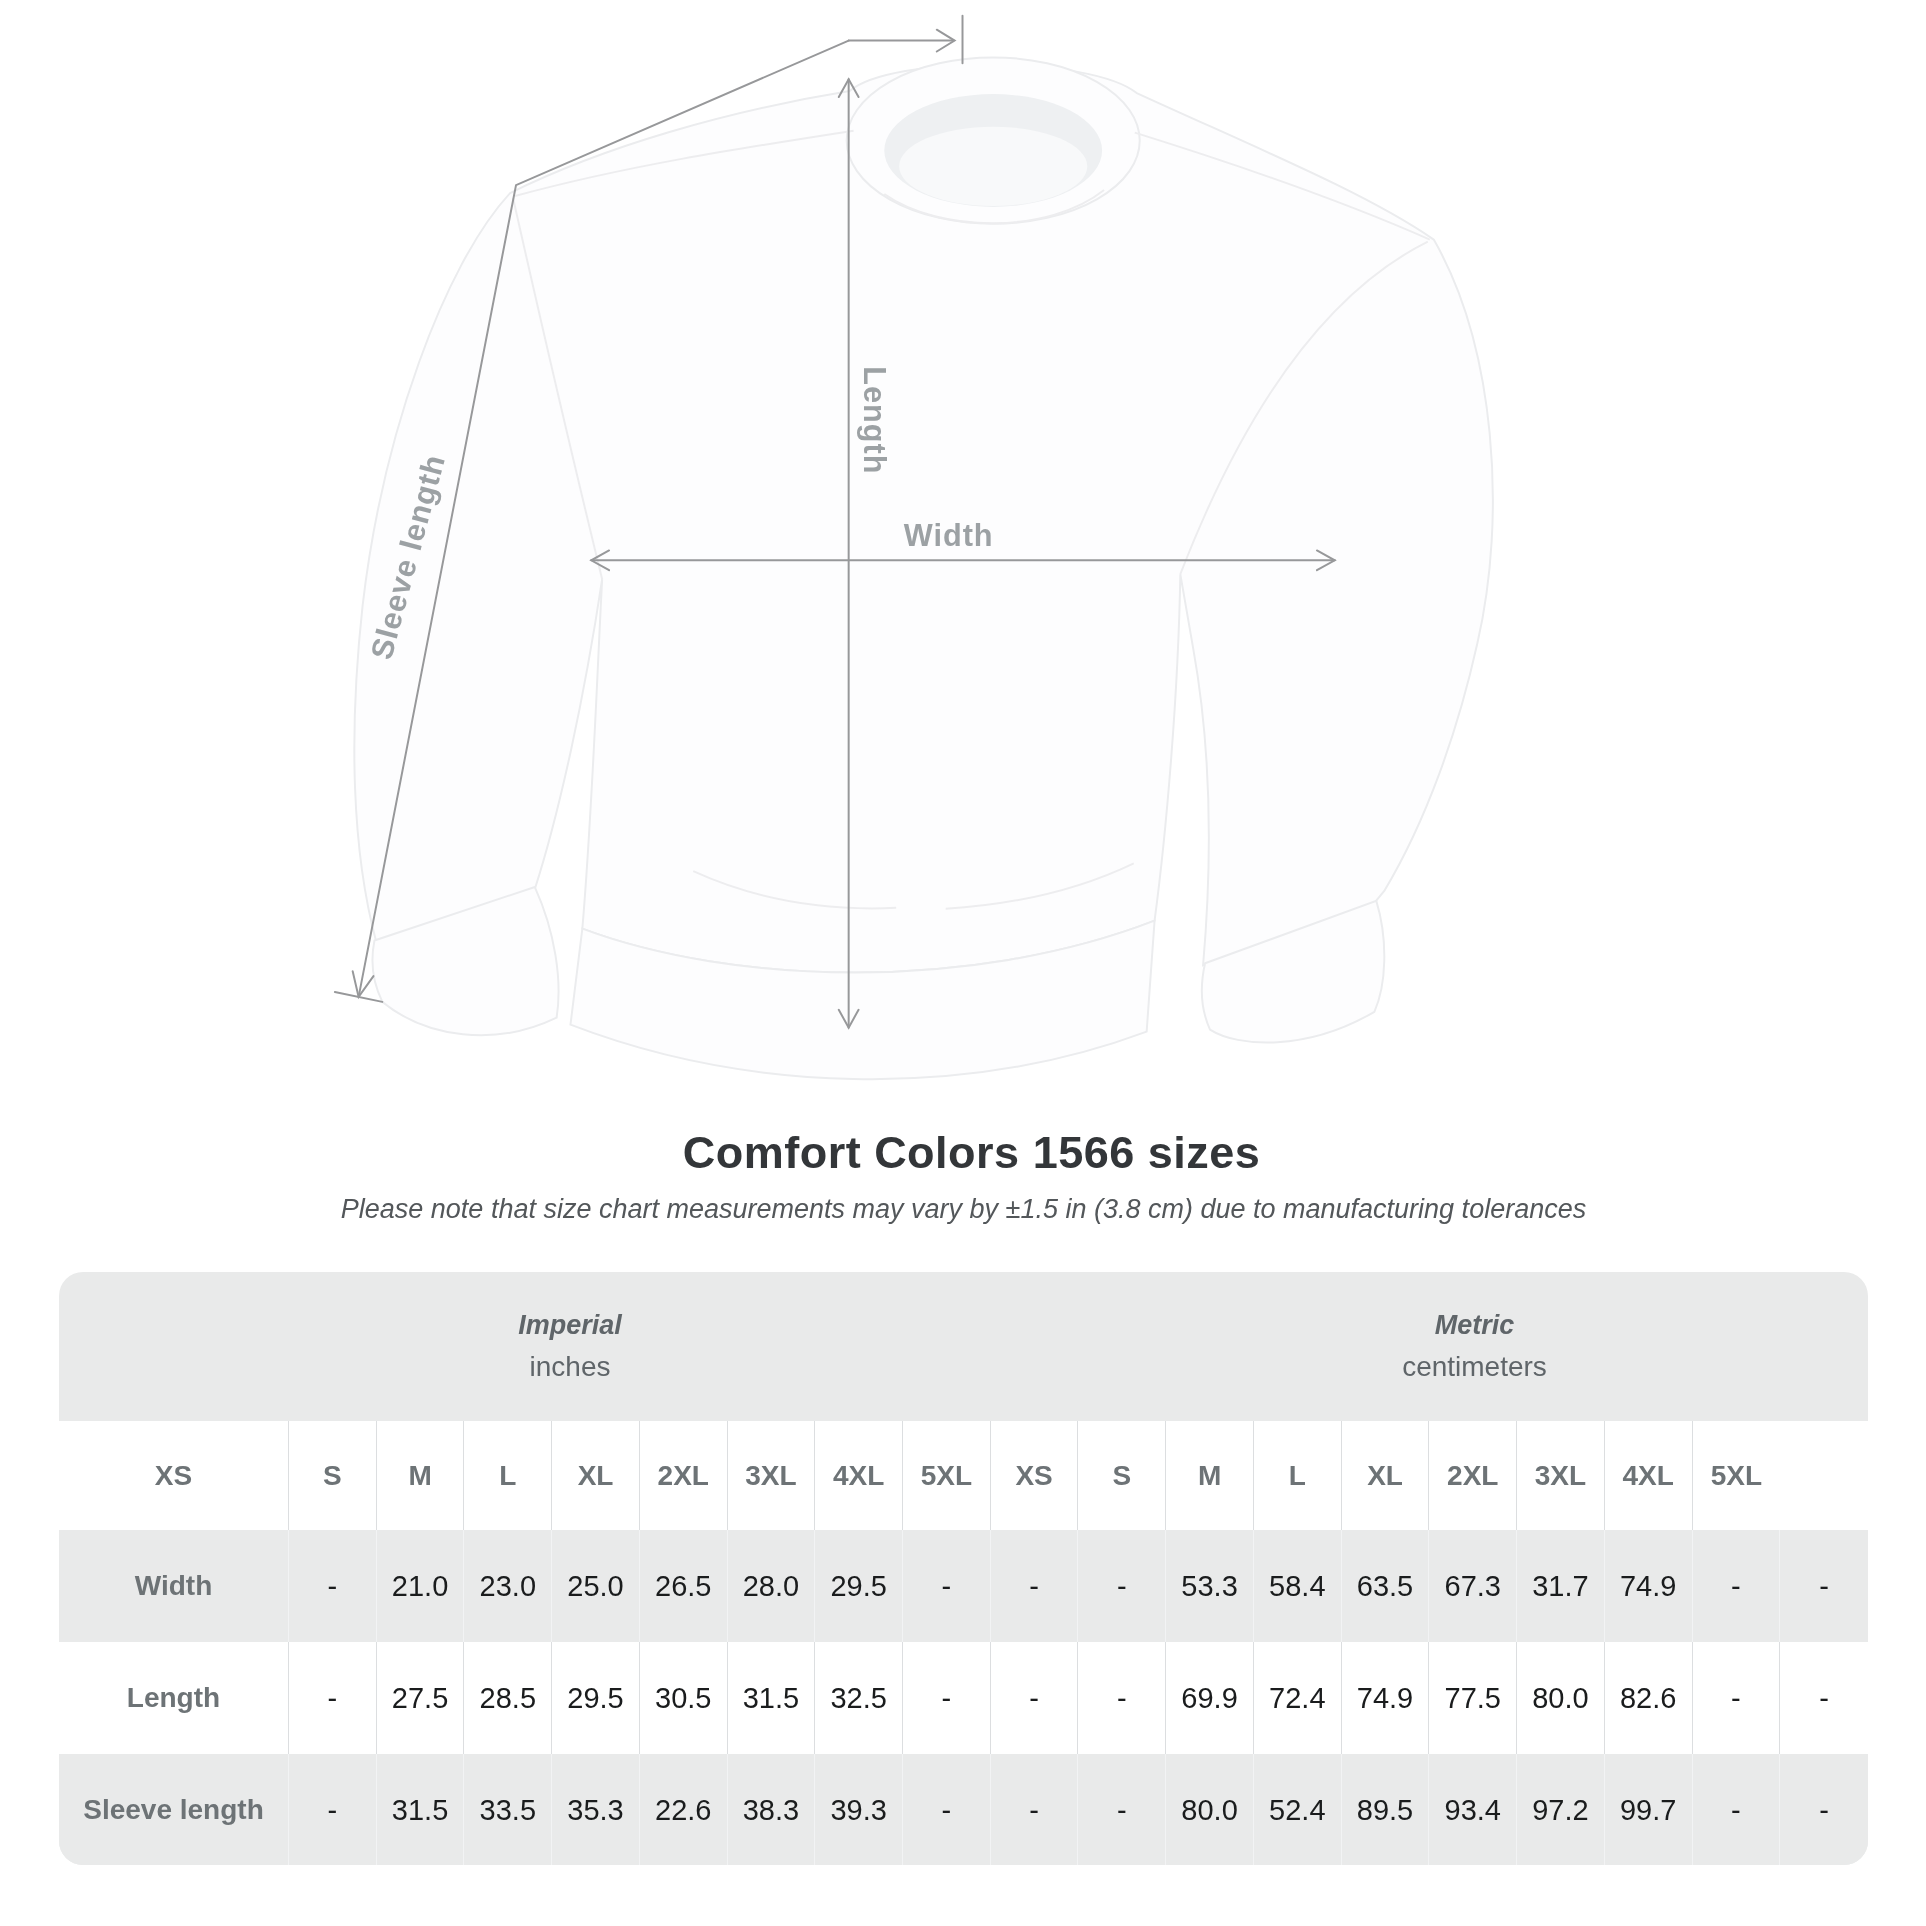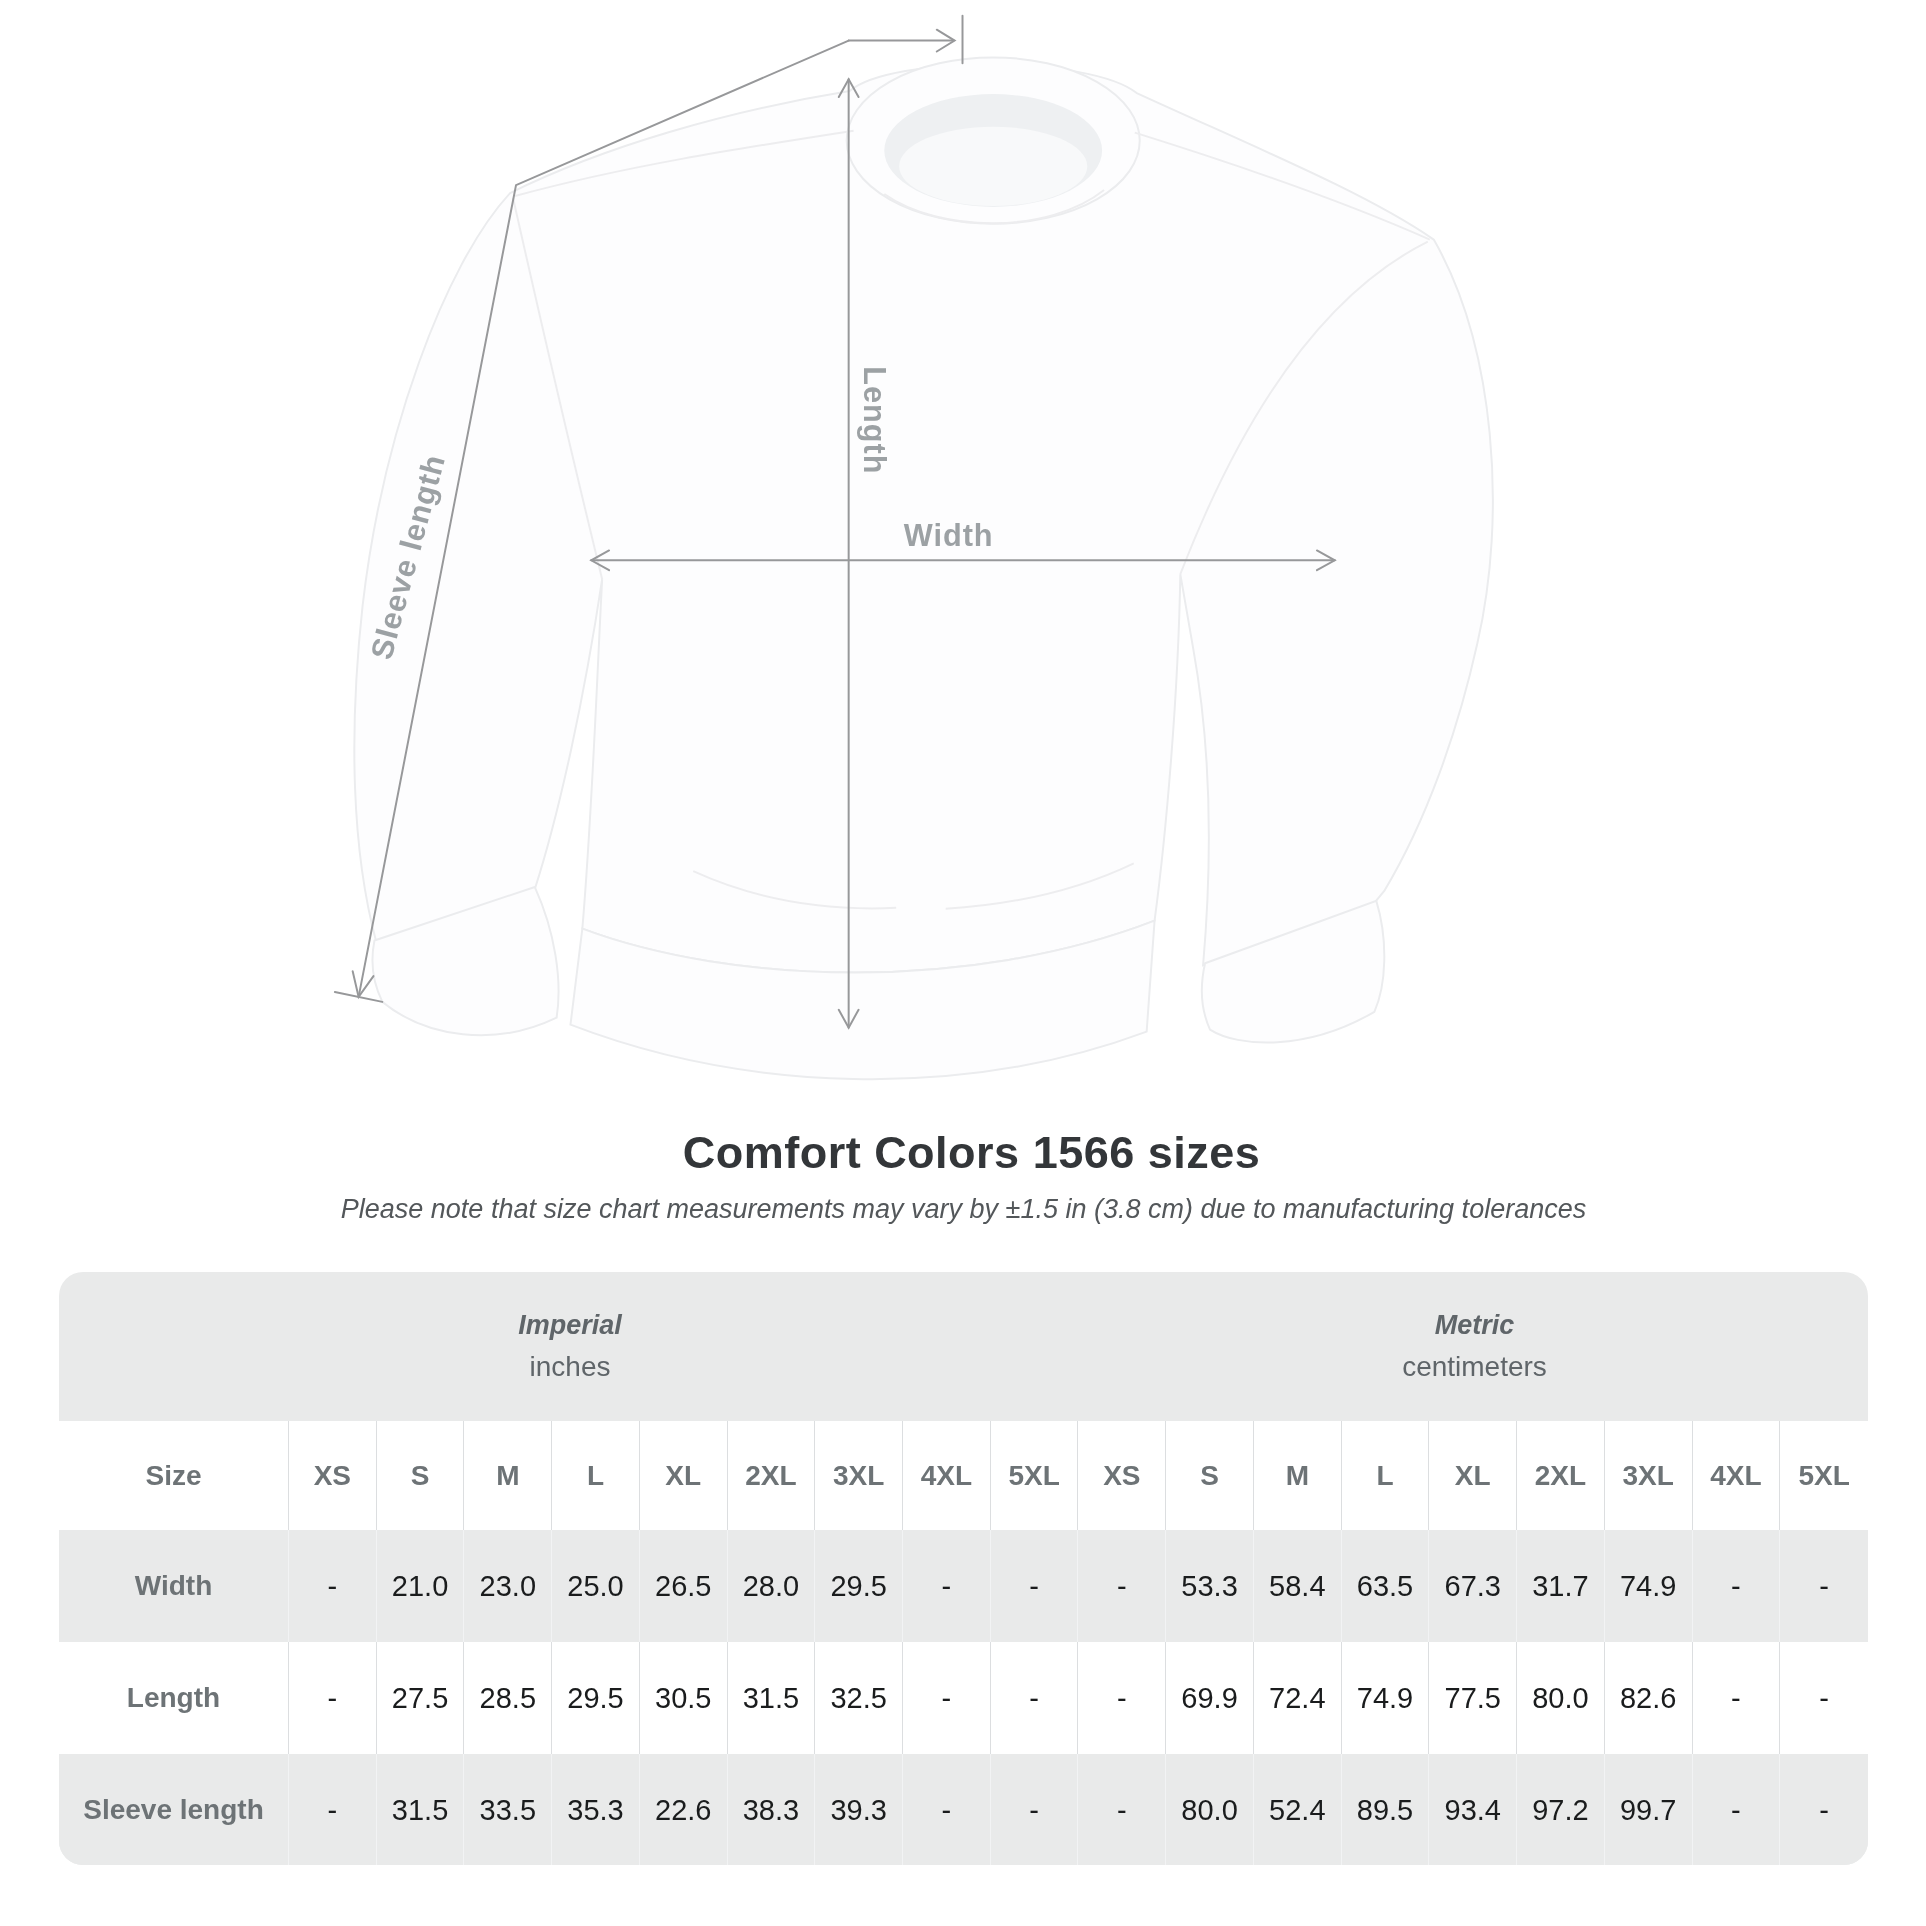--- a/index.html
+++ b/index.html
@@ -115,21 +115,20 @@
         <div class="g-label">Imperial</div>
         <div class="g-sub">inches</div>
       </div>
       <div class="group metric">
         <div class="g-label">Metric</div>
         <div class="g-sub">centimeters</div>
       </div>
     </div>
 
     <div class="grid header-row">
-      <div class="c b">Size</div>
       <div class="c b">XS</div>
       <div class="c b">S</div>
       <div class="c b">M</div>
       <div class="c b">L</div>
       <div class="c b">XL</div>
       <div class="c b">2XL</div>
       <div class="c b">3XL</div>
       <div class="c b">4XL</div>
       <div class="c b">5XL</div>
       <div class="c b">XS</div>

